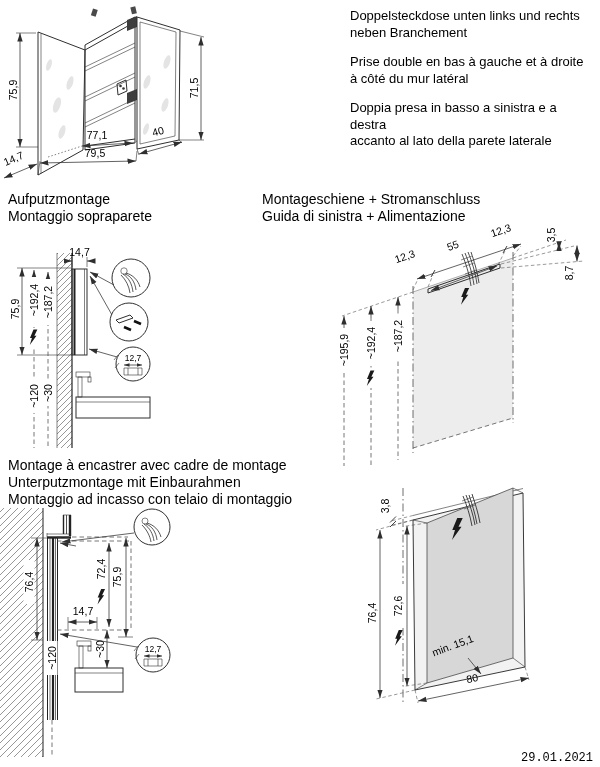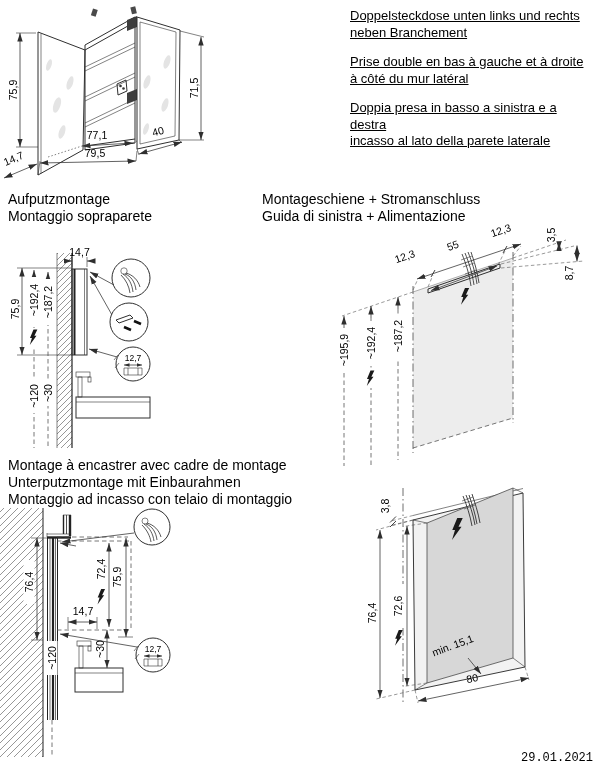--- a/index.html
+++ b/index.html
@@ -1,20 +1,20 @@
 <!DOCTYPE html>
 <html><head>
 <meta charset="utf-8">
 <style>
   html,body{margin:0;padding:0;background:#fff;}
   .page{position:relative;width:600px;height:767px;background:#fff;overflow:hidden;
         font-family:"Liberation Sans",sans-serif;color:#000;}
   .abs{position:absolute;}
   .note{font-size:13px;line-height:16.5px;}
-  .note .para{margin:0 0 13px 0;text-decoration:underline;}
+  .note .para{margin:0 0 13px 0;}
   .title{font-size:14px;line-height:16.8px;}
   .date{font-size:12px;font-family:Liberation Mono, monospace;}
   svg text{font-family:"Liberation Sans",sans-serif;font-size:10.5px;fill:#000;}
   svg text.sm{font-size:8.5px;}
   .ln{stroke:#2f2f2f;stroke-width:1;fill:none;}
   .thin{stroke:#2f2f2f;stroke-width:0.6;fill:none;}
   .dim{stroke:#2f2f2f;stroke-width:0.75;fill:none;}
   .dsh{stroke:#4a4a4a;stroke-width:0.75;fill:none;stroke-dasharray:4.5,3;}
   .ddot{stroke:#4a4a4a;stroke-width:0.8;fill:none;stroke-dasharray:8,3,1.5,3;}
   .ext{stroke:#555;stroke-width:0.6;fill:none;stroke-dasharray:3.5,2.5;}
@@ -100,21 +100,21 @@
     <p class="para">
       <span>Doppelsteckdose unten links und rechts</span><br>
       <span>neben Branchement</span>
     </p>
     <p class="para">
       <span>Prise double en bas à gauche et à droite</span><br>
       <span>à côté du mur latéral</span>
     </p>
     <p class="para">
       <span>Doppia presa in basso a sinistra e a destra</span><br>
-      <span>incasso al lato della parete laterale</span>
+      <span>accanto al lato della parete laterale</span>
     </p>
   </div>
 
   <div class="abs title" style="left:8px;top:191px">
     <div>Aufputzmontage</div>
     <div>Montaggio sopraparete</div>
   </div>
 
   <div class="abs title" style="left:262px;top:191px">
     <div>Montageschiene + Stromanschluss</div>

